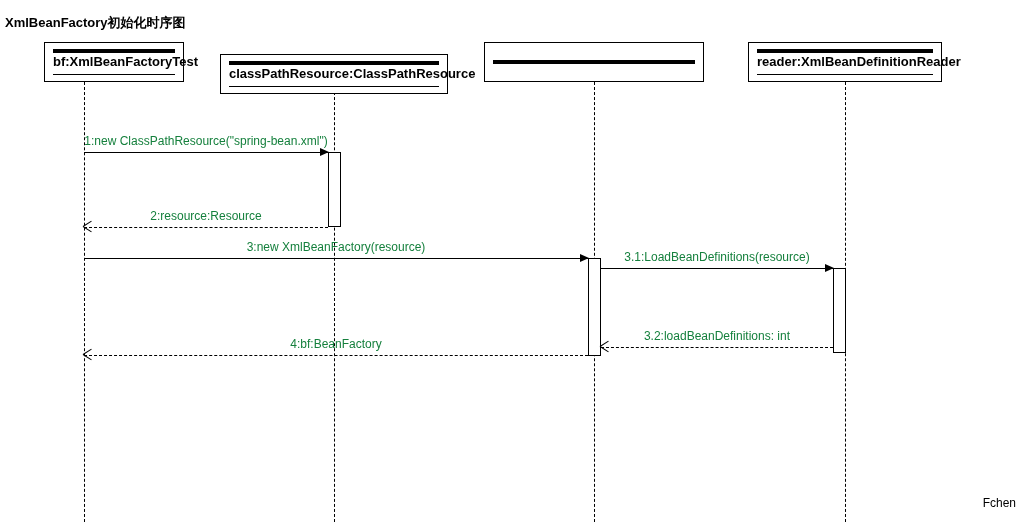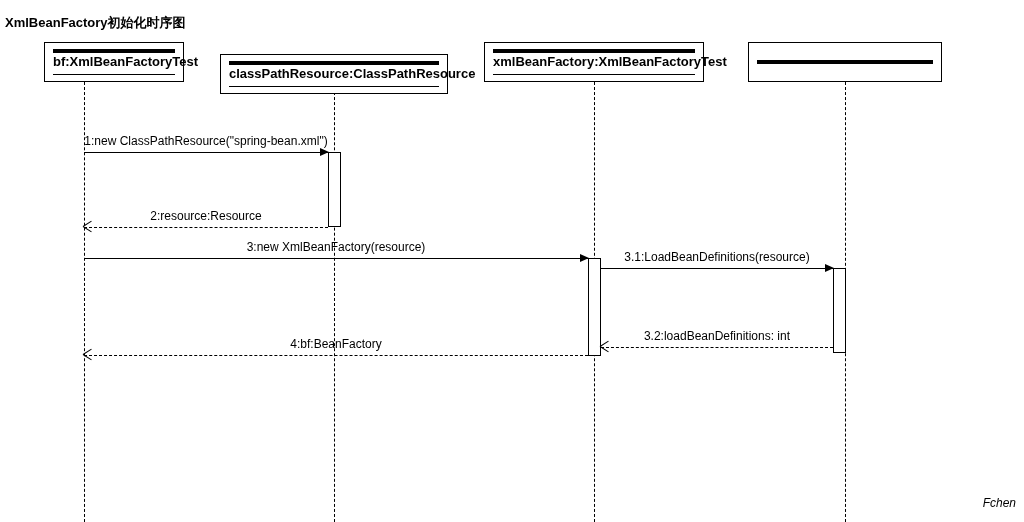--- a/index.html
+++ b/index.html
@@ -90,21 +90,21 @@
   .msg.dashed .line { border-top: 1px dashed #000000; }
 
   .msg .label {
     position: absolute;
     bottom: 4px;
     width: 100%;
     text-align: center;
     font-size: 12px;
     line-height: 14px;
     white-space: nowrap;
-    color: #000000;
+    color: #15803d;
   }
 
   
   .arrow-filled {
     position: absolute;
     top: -4px;
     width: 0;
     height: 0;
     border-top: 4px solid transparent;
     border-bottom: 4px solid transparent;
@@ -135,21 +135,20 @@
   .arrow-open.left i.b { transform: rotate(-32deg); transform-origin: 0 50%; }
 
   
   #footer-credit {
     position: absolute;
     right: 8px;
     bottom: 12px;
     font-size: 12px;
     color: #000000;
     white-space: nowrap;
-    font-style: italic;
   }
 </style>
 </head>
 <body>
 
 <div id="canvas">
 
   <div id="diagram-title">XmlBeanFactory初始化时序图</div>
 
   <div id="lifelines-layer">
@@ -162,24 +161,24 @@
       <div class="participant" style="left: 44px; top: 42px; width: 140px; height: 40px;">
         <div class="topbar"></div>
         <div class="pname">bf:XmlBeanFactoryTest</div>
       </div>
       <div class="participant" style="left: 220px; top: 42px; width: 228px; height: 40px; margin-top: 12px;">
         <div class="topbar"></div>
         <div class="pname">classPathResource:ClassPathResource</div>
       </div>
       <div class="participant" style="left: 484px; top: 42px; width: 220px; height: 40px;">
         <div class="topbar"></div>
-        <div class="pname">xmlBeanFactory:XmlBeanFactoryTest</div>
       </div>
       <div class="participant" style="left: 748px; top: 42px; width: 194px; height: 40px;">
         <div class="topbar"></div>
+        <div class="pname">reader:XmlBeanDefinitionReader</div>
       </div>
     </div>
   <div id="activations-layer">
       <div class="activation" style="left: 328px; top: 152px; width: 13px; height: 75px;"></div>
       <div class="activation" style="left: 588px; top: 258px; width: 13px; height: 98px;"></div>
       <div class="activation" style="left: 833px; top: 268px; width: 13px; height: 85px;"></div>
     </div>
   <div id="messages-layer">
       <div class="msg solid" style="left: 84px; top: 152px; width: 244px;">
         <div class="line"></div>

